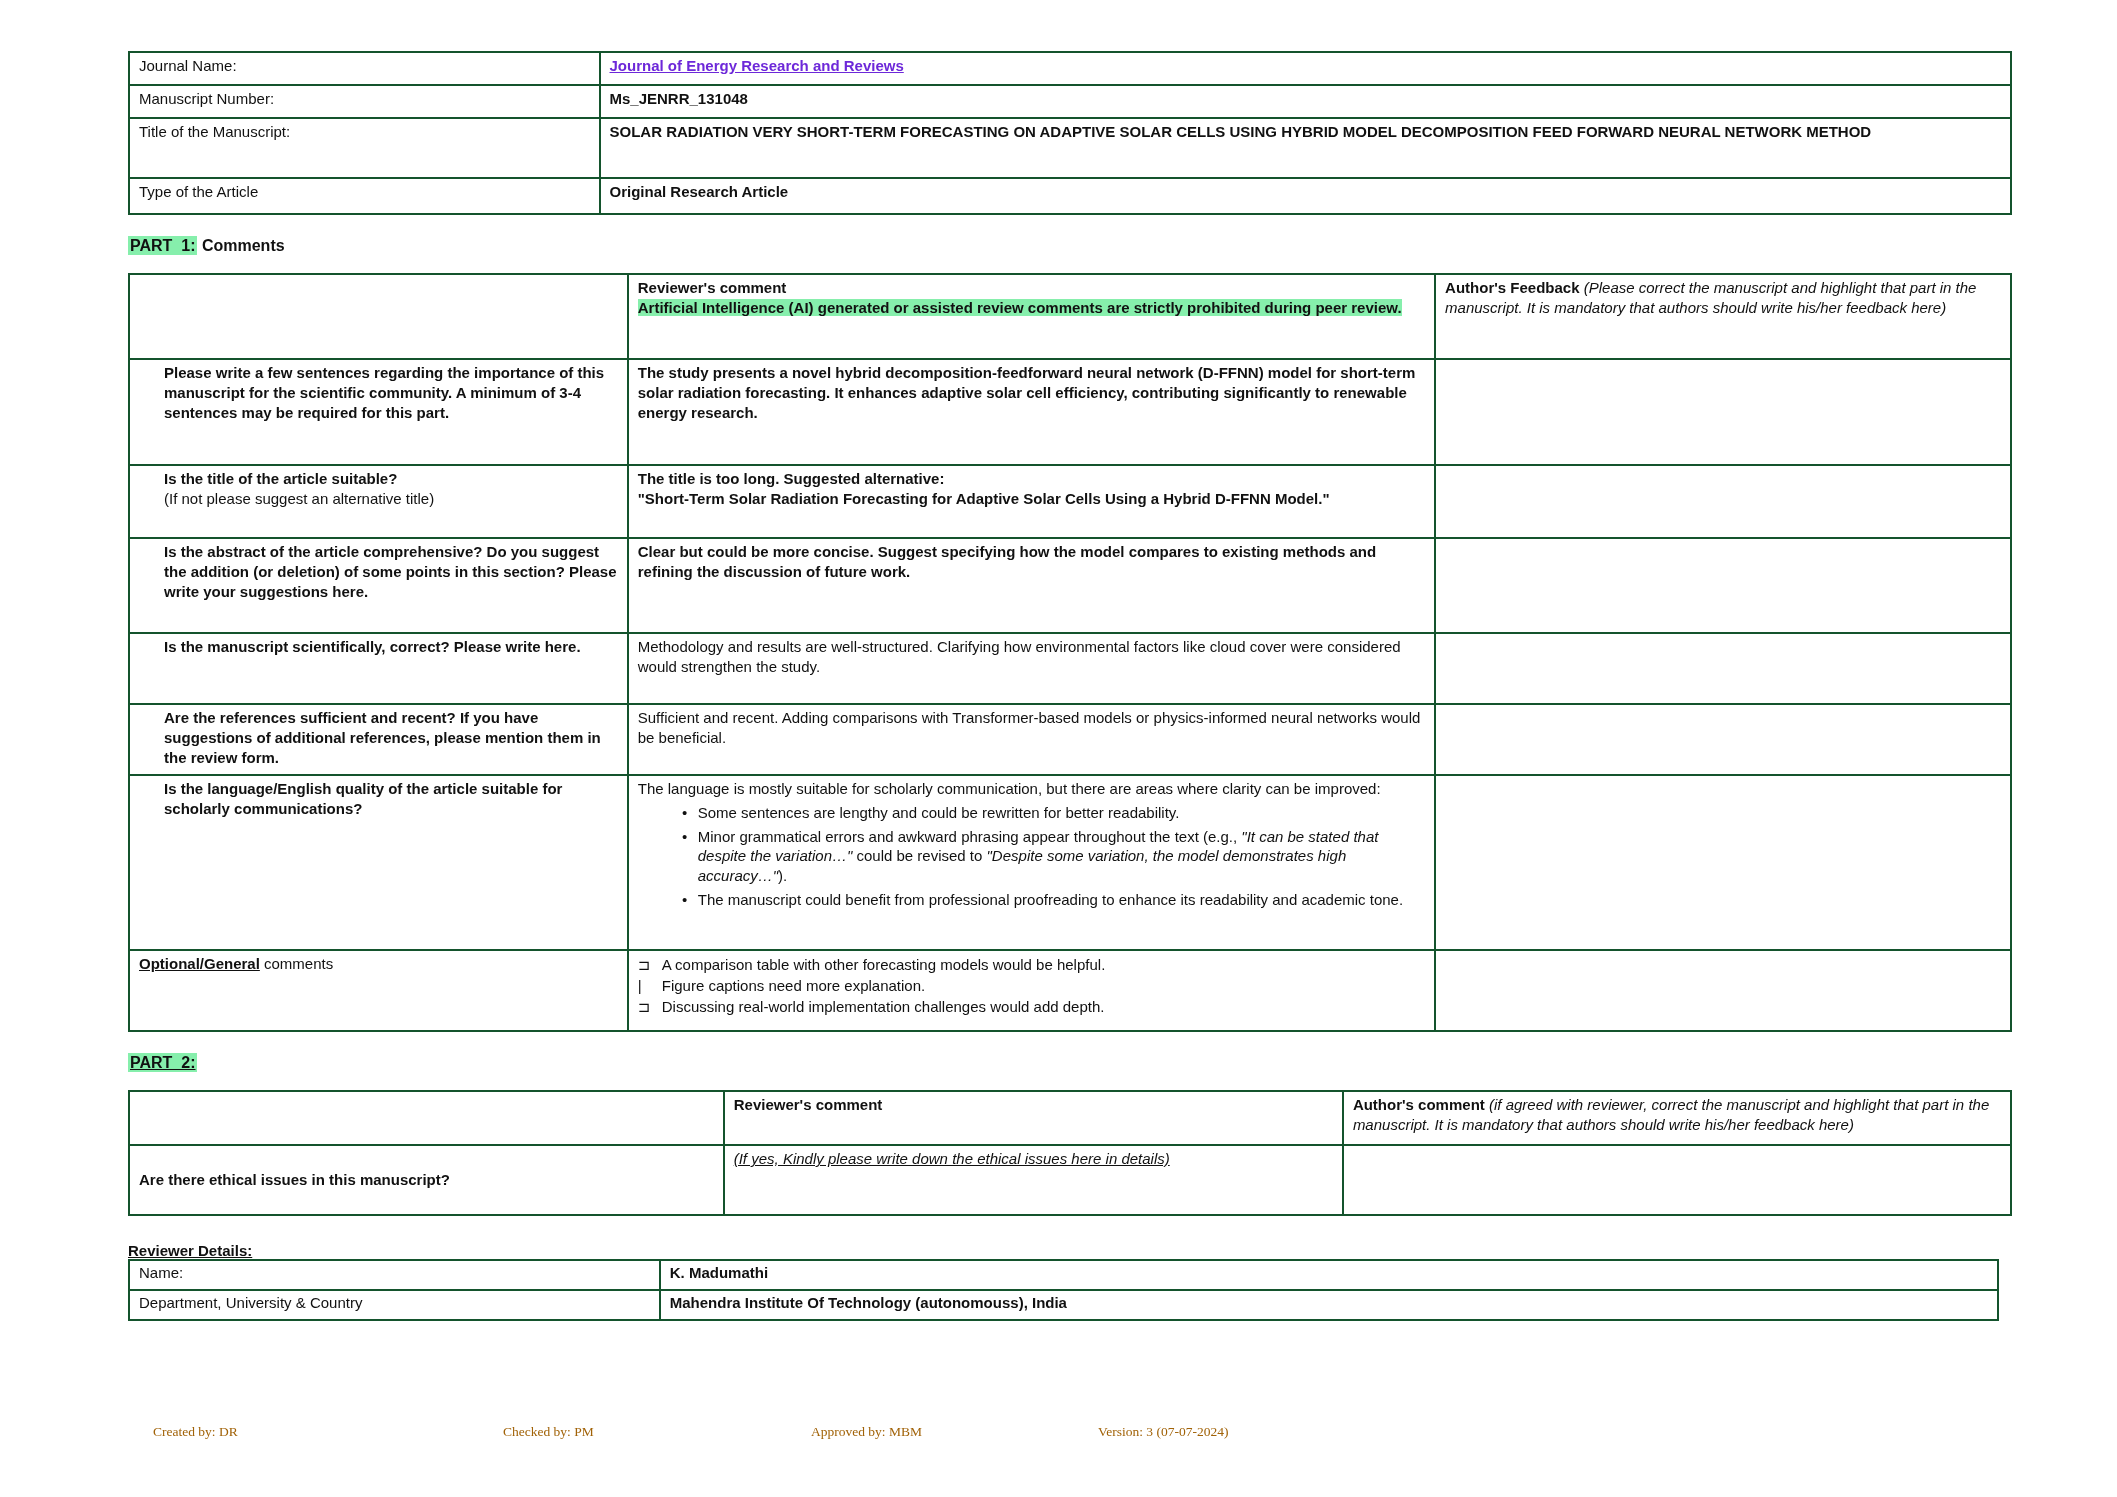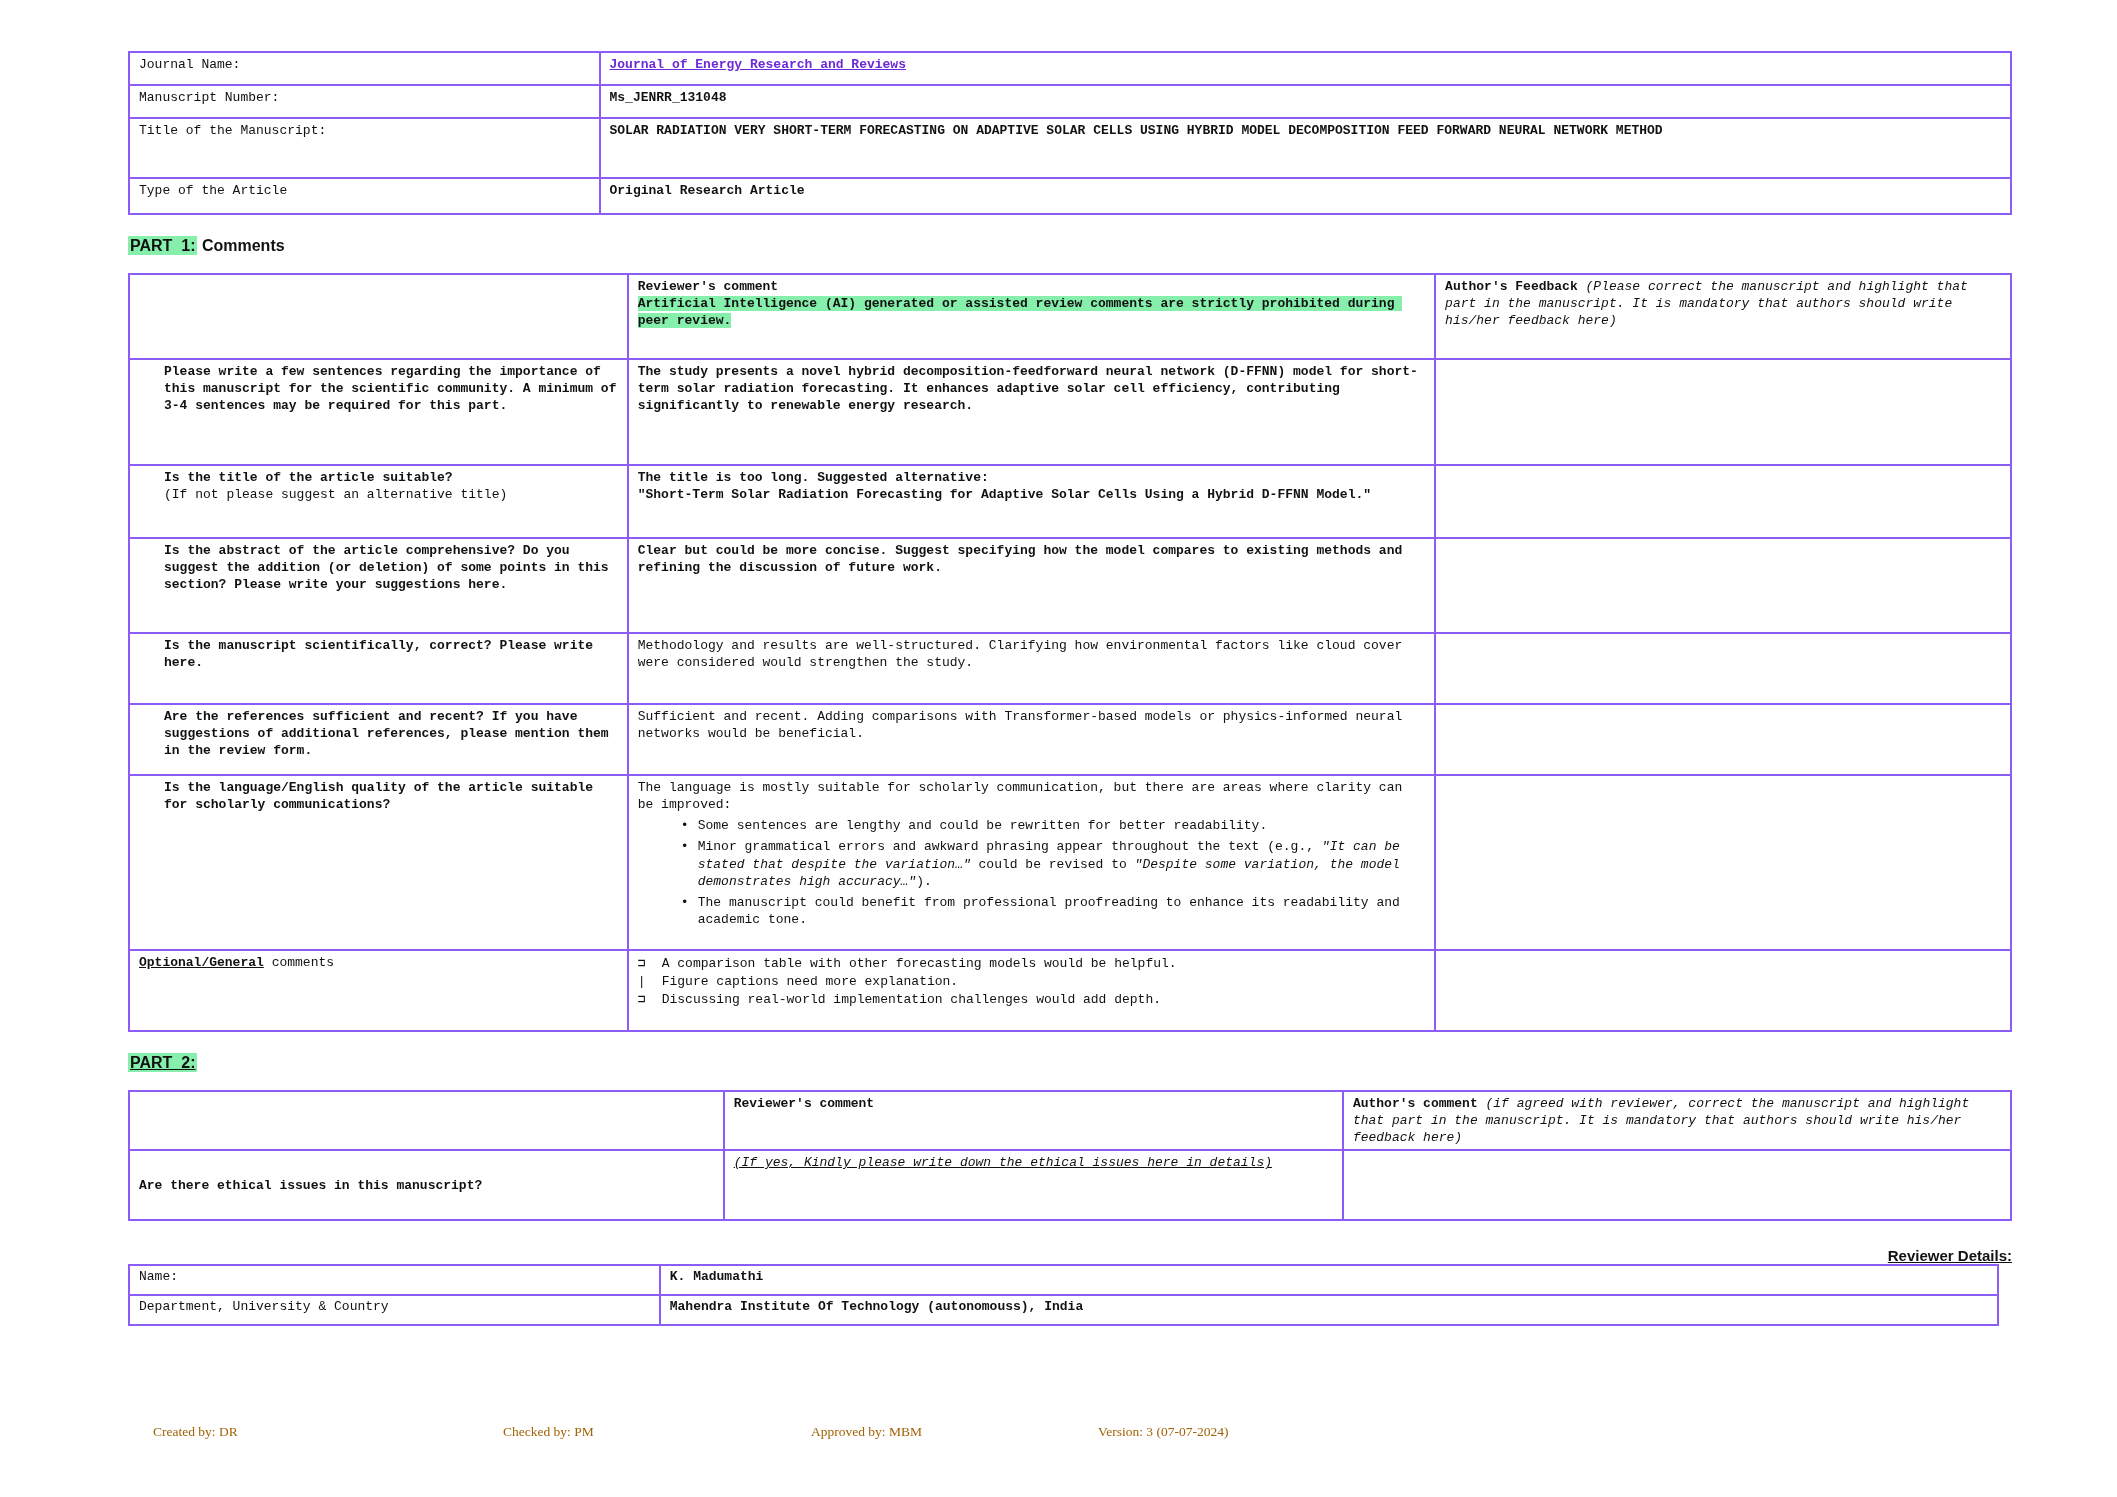--- a/index.html
+++ b/index.html
@@ -7,21 +7,21 @@
     width:2117px;height:1497px;position:relative;
     font-family:"Liberation Sans","DejaVu Sans",sans-serif;
     color:#111;-webkit-font-smoothing:antialiased;
   }
   .content{position:absolute;left:128px;top:0;width:1884px;}
   .doc-title{
     margin:112px 0 0 2px;font-size:21px;font-weight:bold;
     color:#1d3c8f;text-decoration:underline;letter-spacing:.2px;
   }
   table{border-collapse:collapse;width:100%;table-layout:fixed;}
-  td{border:2px solid #8b5cf6;vertical-align:top;padding:3px 9px;font-size:13px;line-height:1.32;word-wrap:break-word;font-family:Liberation Mono, monospace;}
+  td{border:2px solid #14532d;vertical-align:top;padding:3px 9px;font-size:15px;line-height:1.32;word-wrap:break-word;}
   .b{font-weight:bold;}
   .i{font-style:italic;}
   .u{text-decoration:underline;}
   .hl{background:#86efac;white-space:pre-wrap;}
   .link{color:#6d28d9;font-weight:bold;text-decoration:underline;cursor:pointer;}
 
   
   .info-table{margin-top:51px;}
   .info-table col.c1{width:25%;}
   .info-table col.c2{width:75%;}
@@ -58,21 +58,21 @@
   
   .part2-table{margin-top:18px;}
   .part2-table col.c1{width:31.6%;}
   .part2-table col.c2{width:32.9%;}
   .part2-table col.c3{width:35.5%;}
   .part2-table tr.hdr td{height:46px;}
   .part2-table tr.row td{height:62px;}
   .part2-table td.mid{vertical-align:middle;}
 
   
-  .details-heading{margin-top:26px;font-size:15px;font-weight:bold;text-decoration:underline;text-align:right;}
+  .details-heading{margin-top:26px;font-size:15px;font-weight:bold;text-decoration:underline;}
   .details-table{width:99.3%;}
   .details-table col.c1{width:28.4%;}
   .details-table col.c2{width:71.6%;}
   .details-table td{height:24px;padding:2px 9px;}
   .details-table .val{font-weight:bold;}
 
   
   .footer{position:absolute;top:1424px;left:0;width:1826px;height:20px;
     font-family:"Liberation Serif","DejaVu Serif",serif;font-size:13.5px;color:#a16207;margin-left:23px;}
   .footer span{position:absolute;white-space:nowrap;}

